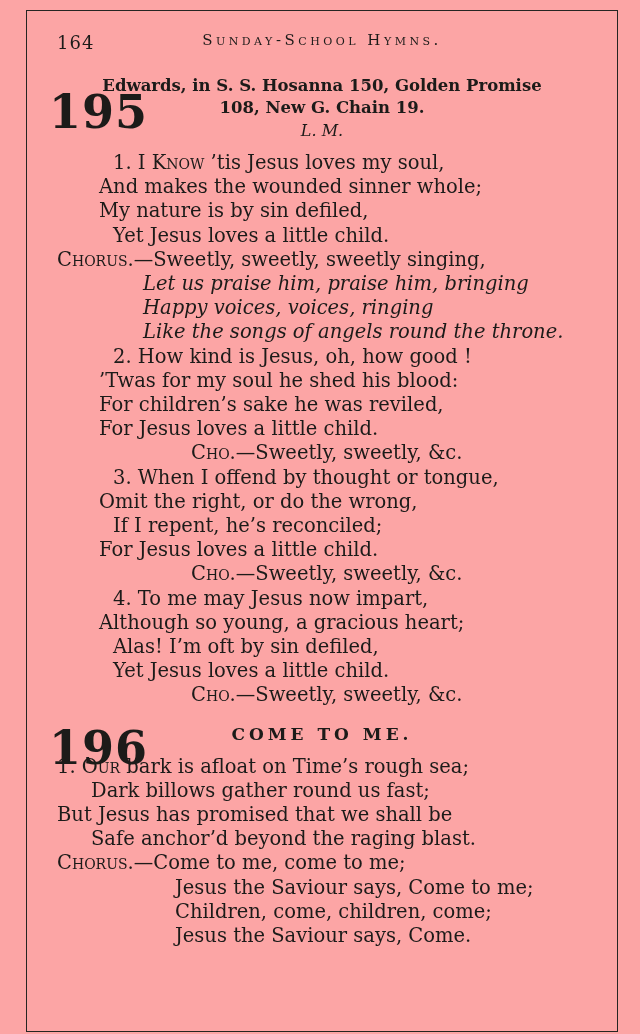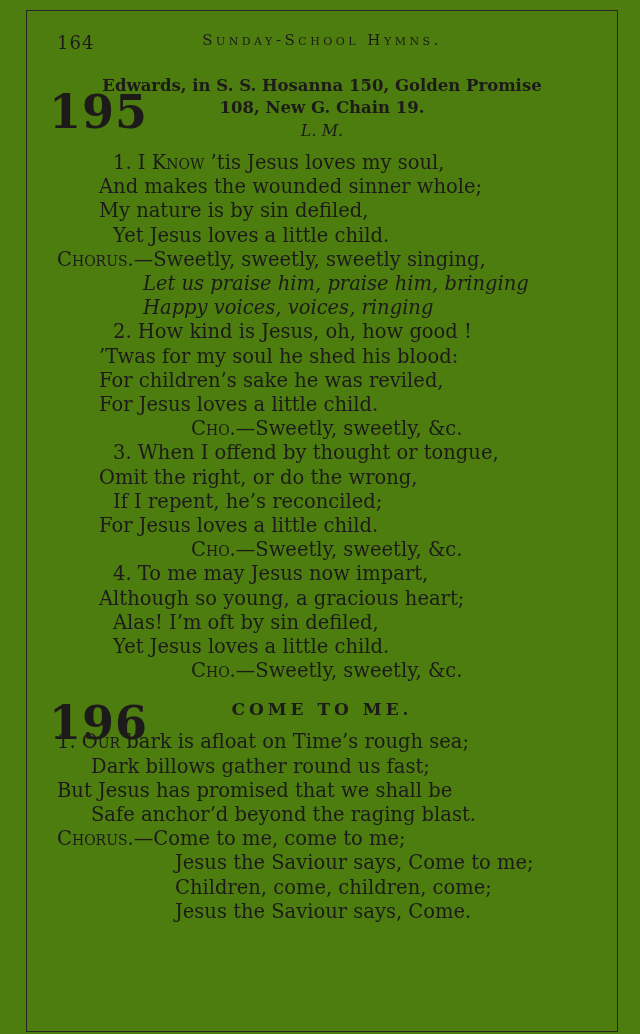--- a/index.html
+++ b/index.html
@@ -3,21 +3,21 @@
 <meta charset="utf-8">
 <style>
   * { margin: 0; padding: 0; box-sizing: border-box; }
   html, body { width: 640px; background: #f7f5ef; }
   body { font-family: "DejaVu Serif", "Liberation Serif", serif; }
 
   .sheet {
     position: relative;
     width: 640px;
     height: 1034px;
-    background: #4d7c0f;
+    background: #fca5a5;
     color: #1c1b19;
     overflow: hidden;
   }
 
   .frame {
     position: absolute;
     top: 10px; left: 26px; right: 22px; bottom: 2px;
     border: 1.6px solid #262522;
     padding: 14px 28px 0 28px;
     overflow: hidden;
@@ -76,20 +76,21 @@
         <div class="meter">L. M.</div>
       </div>
       <div class="hymn-body">
           <div class="line ind-3"><span>1. I </span><span class="sc">Know</span><span> ’tis Jesus loves my soul,</span></div>
           <div class="line ind-2"><span>And makes the wounded sinner whole;</span></div>
           <div class="line ind-2"><span>My nature is by sin defiled,</span></div>
           <div class="line ind-3"><span>Yet Jesus loves a little child.</span></div>
           <div class="line ind-0 gap"><span class="sc">Chorus.</span><span>—Sweetly, sweetly, sweetly singing,</span></div>
           <div class="line ind-4"><span>Let us praise him, praise him, bringing</span></div>
           <div class="line ind-4"><span>Happy voices, voices, ringing</span></div>
+          <div class="line ind-4"><span>Like the songs of angels round the throne.</span></div>
           <div class="line ind-3 gap"><span>2. How kind is Jesus, oh, how good !</span></div>
           <div class="line ind-2"><span>’Twas for my soul he shed his blood:</span></div>
           <div class="line ind-2"><span>For children’s sake he was reviled,</span></div>
           <div class="line ind-2"><span>For Jesus loves a little child.</span></div>
           <div class="line ind-6"><span class="sc">Cho.</span><span>—Sweetly, sweetly, &amp;c.</span></div>
           <div class="line ind-3 gap"><span>3. When I offend by thought or tongue,</span></div>
           <div class="line ind-2"><span>Omit the right, or do the wrong,</span></div>
           <div class="line ind-3"><span>If I repent, he’s reconciled;</span></div>
           <div class="line ind-2"><span>For Jesus loves a little child.</span></div>
           <div class="line ind-6"><span class="sc">Cho.</span><span>—Sweetly, sweetly, &amp;c.</span></div>

